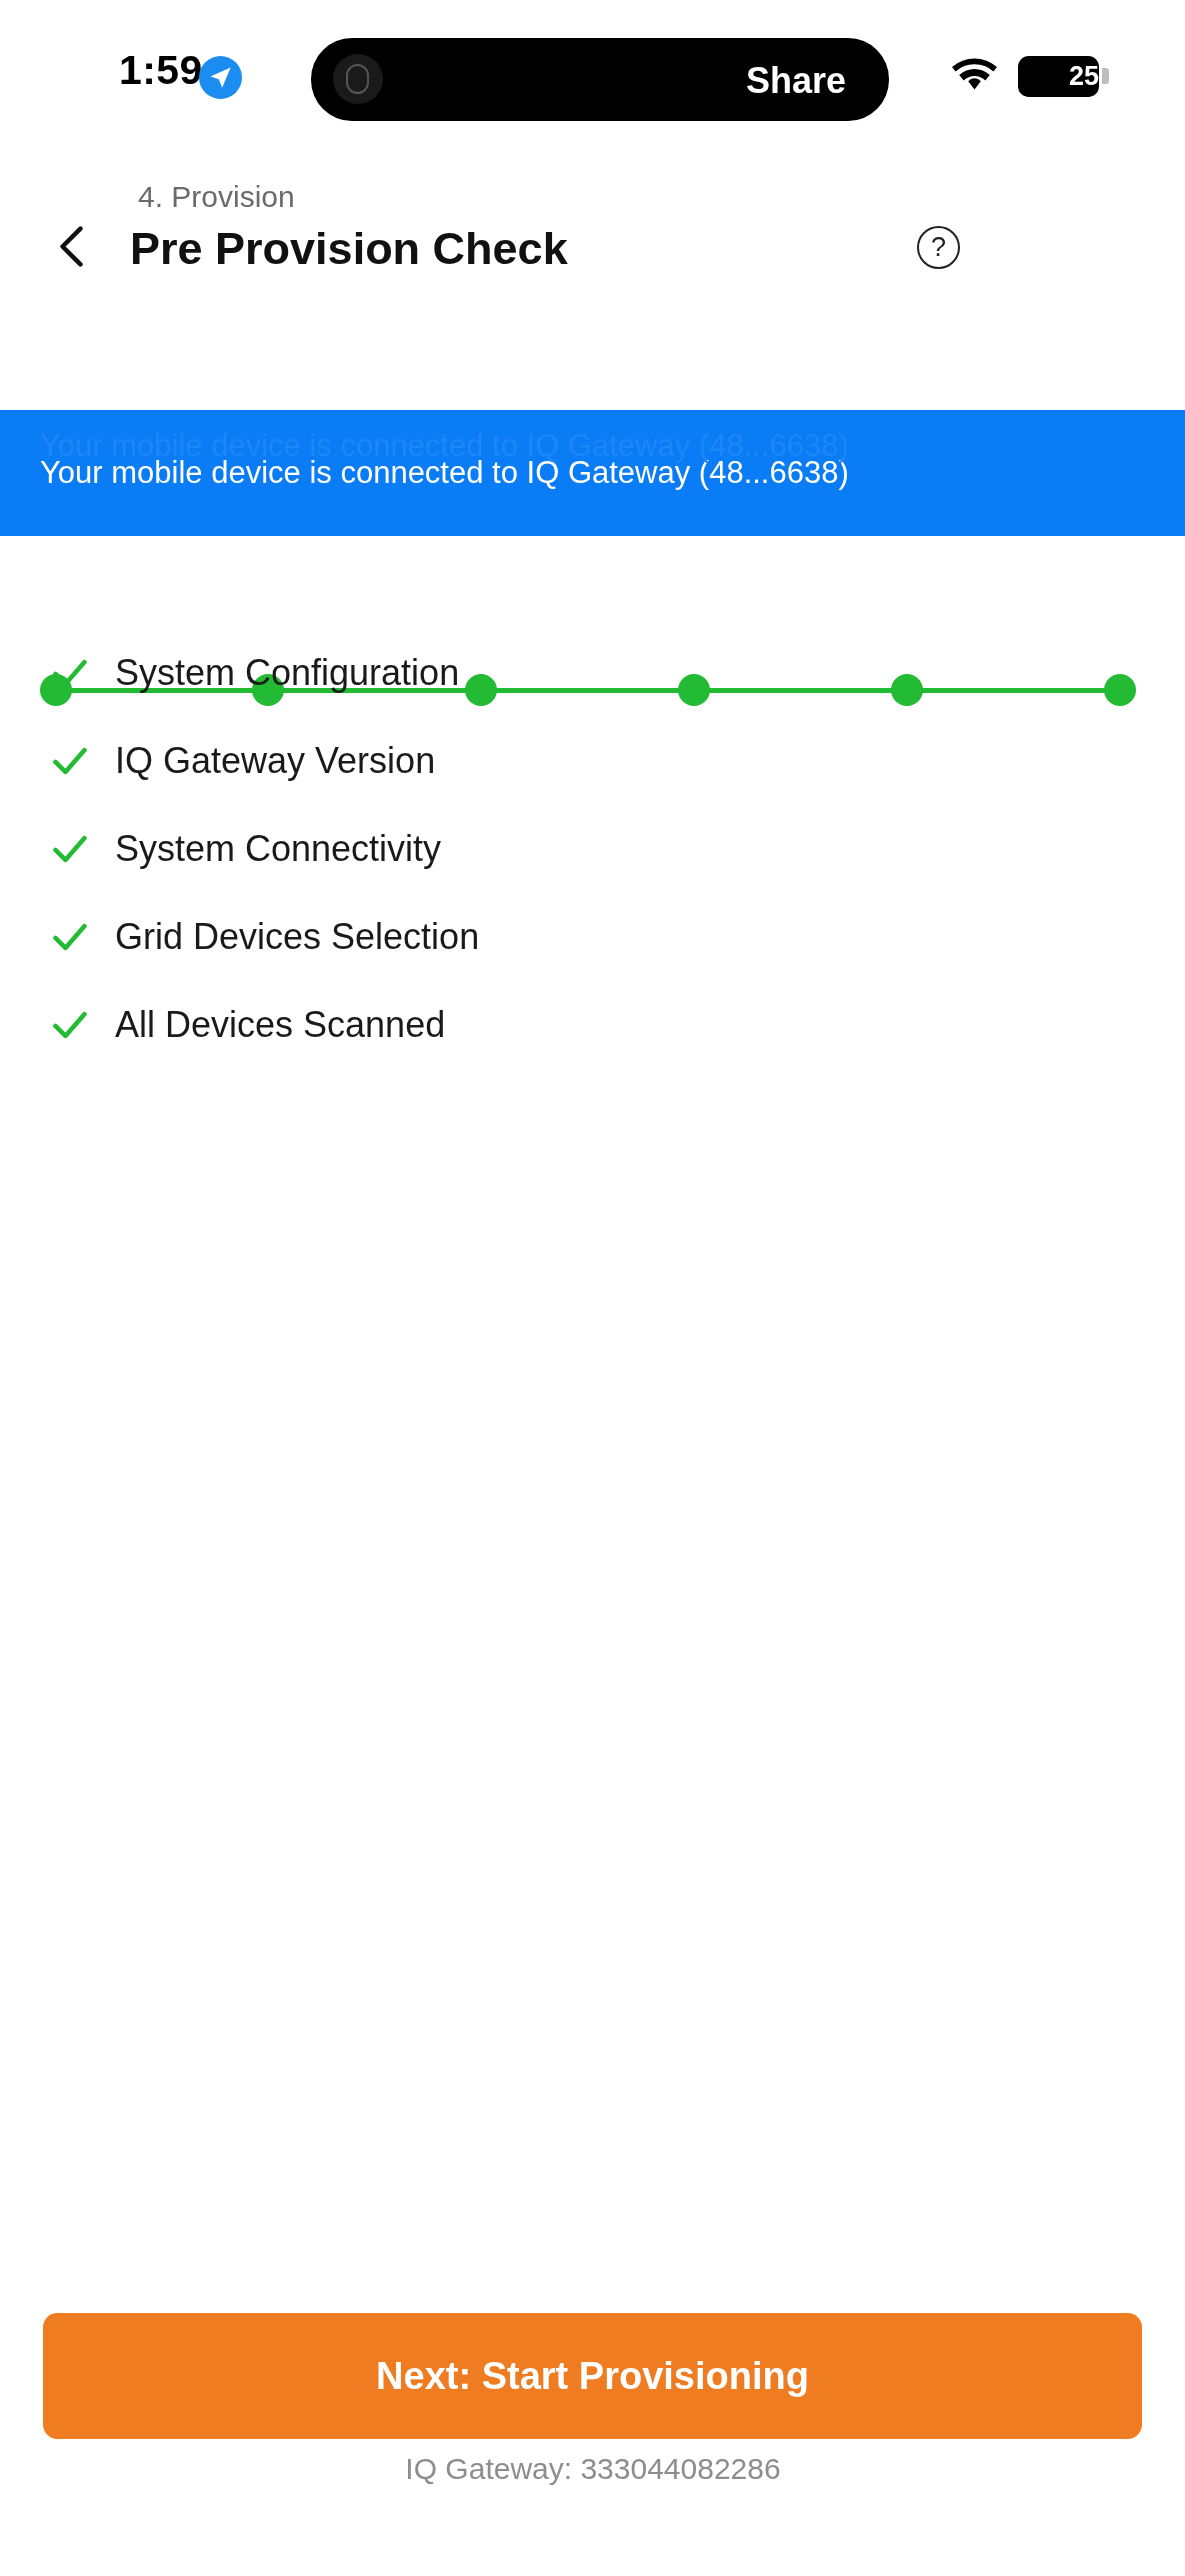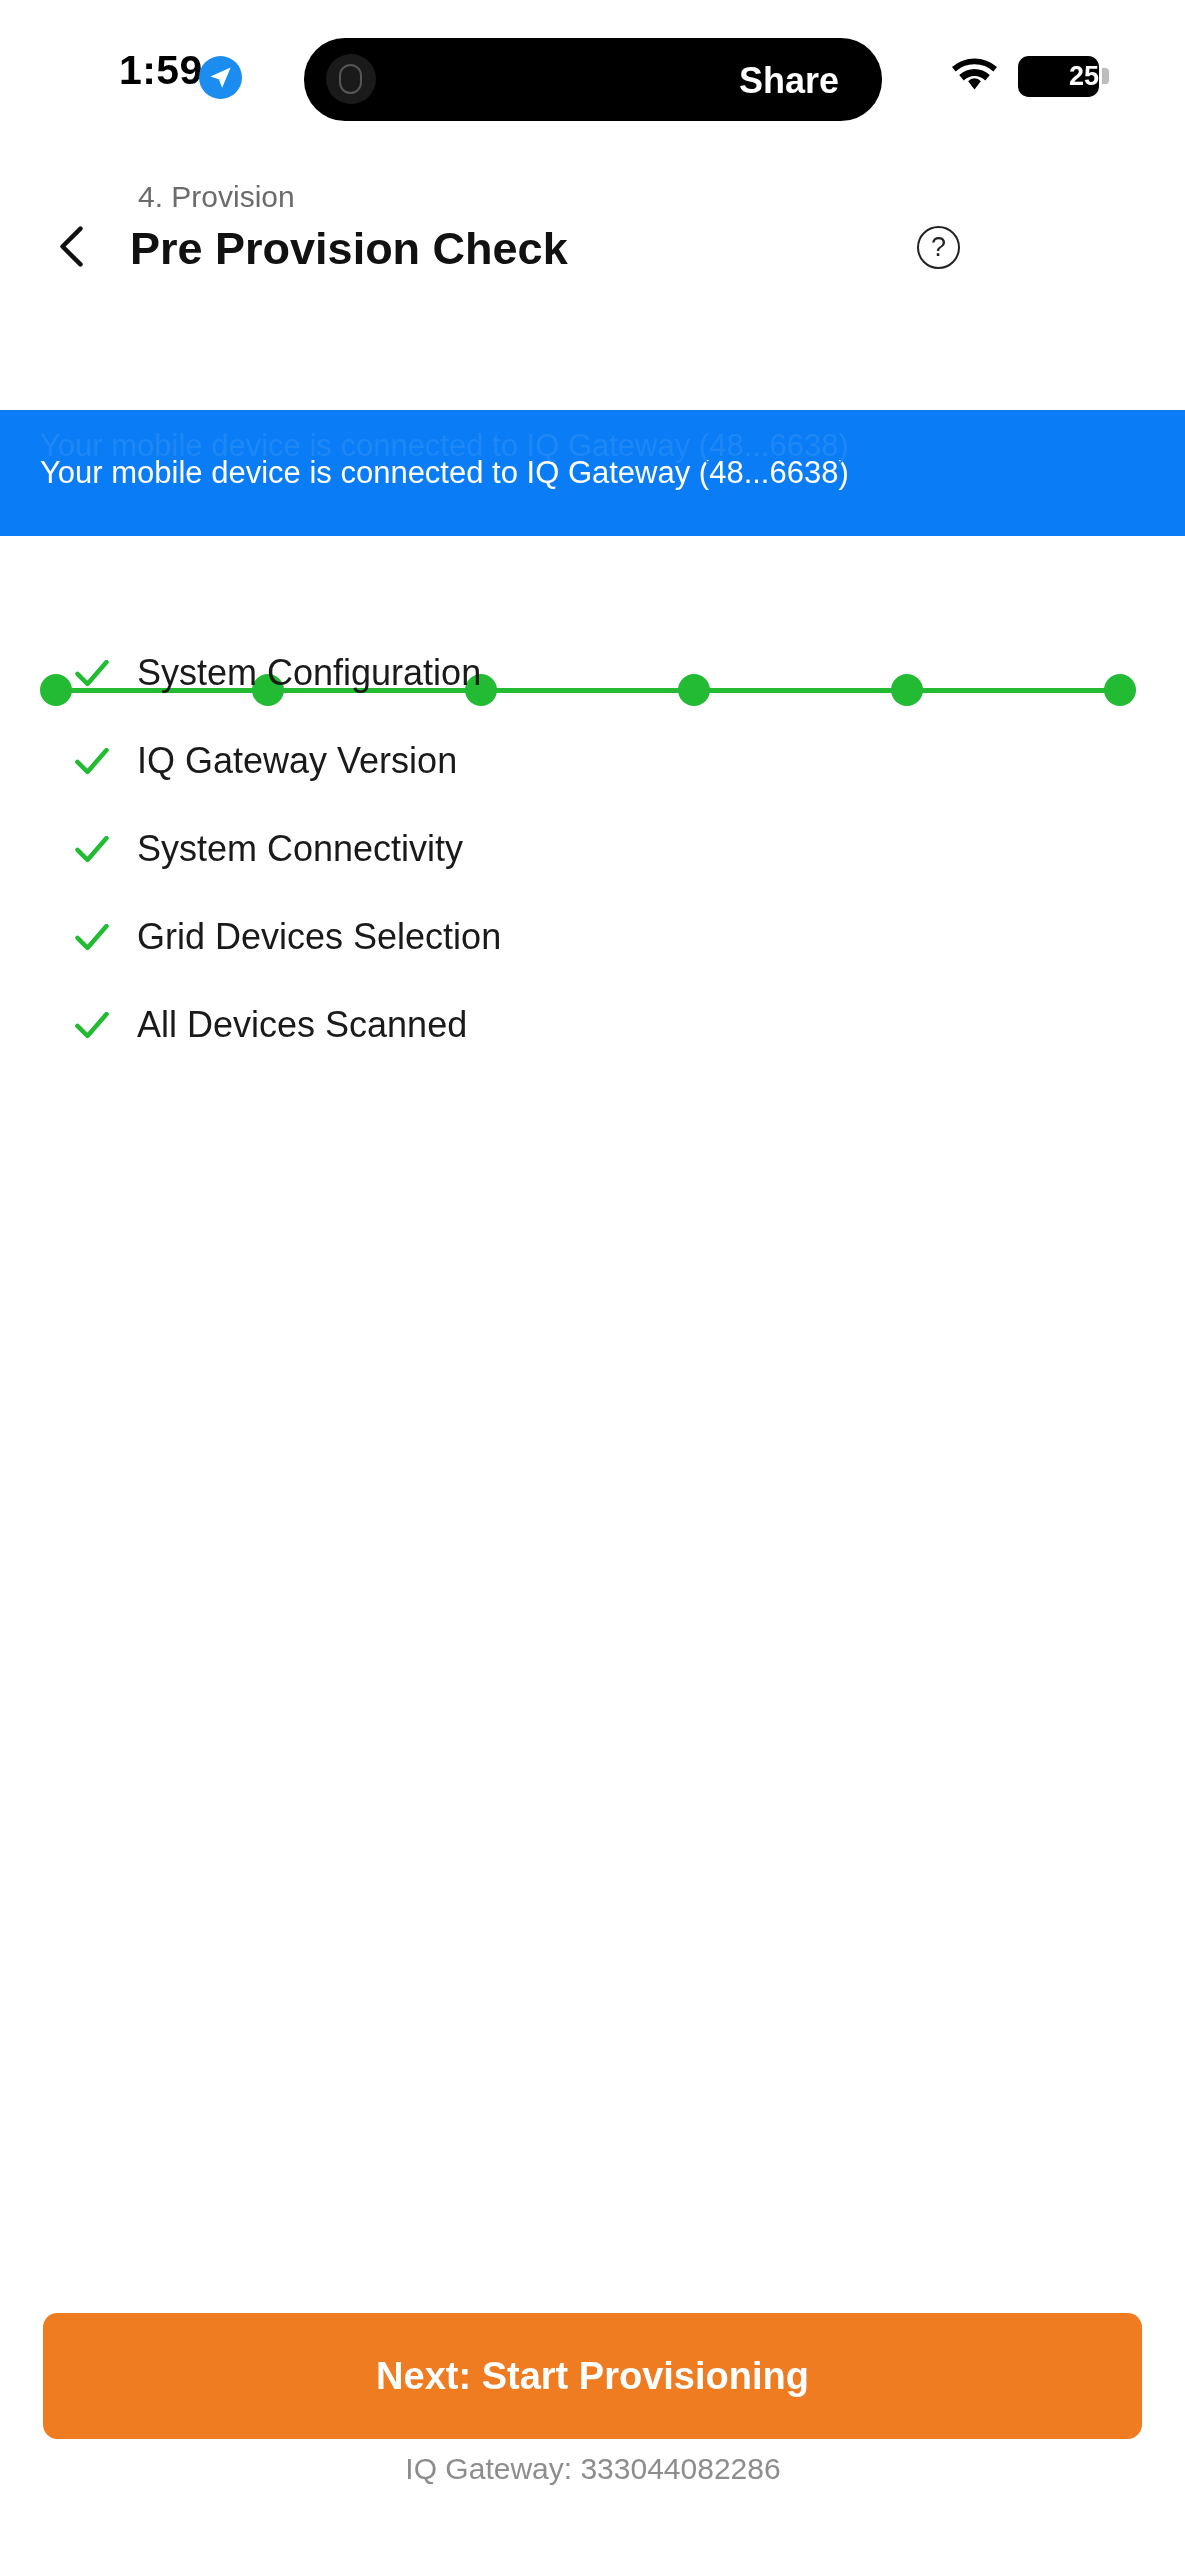--- a/index.html
+++ b/index.html
@@ -41,21 +41,21 @@
     border-radius: 50%;
     background: #1c8df0;
     display: flex;
     align-items: center;
     justify-content: center;
   }
   .location-icon svg { display: block; }
 
   .dynamic-island {
     position: absolute;
-    left: 304px;
+    left: 311px;
     top: 38px;
     width: 578px;
     height: 83px;
     background: #000000;
     border-radius: 41px;
   }
   .island-camera {
     position: absolute;
     left: 21.6px;
     top: 16px;
@@ -209,21 +209,21 @@
   .check-list {
     position: absolute;
     left: 0;
     top: 629px;
     width: 1186px;
   }
   .check-row {
     display: flex;
     align-items: center;
     height: 88px;
-    padding-left: 71px;
+    padding-left: 49px;
   }
   .check-mark {
     width: 41px;
     height: 41px;
     margin-right: 25px;
     flex: 0 0 auto;
     display: flex;
     align-items: center;
     justify-content: center;
   }

